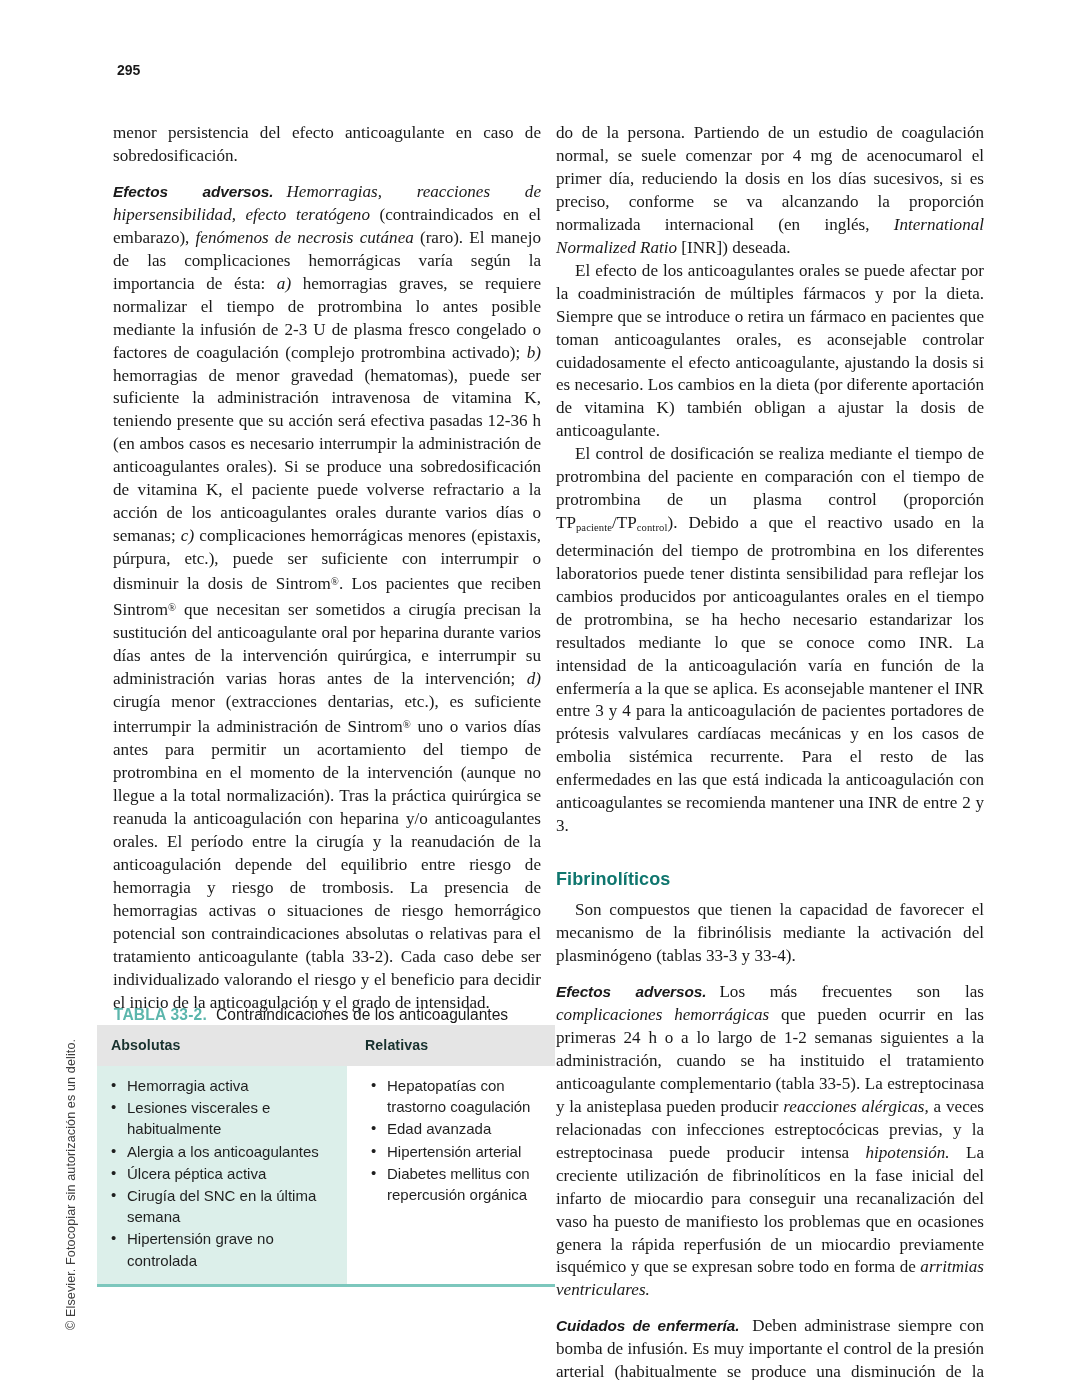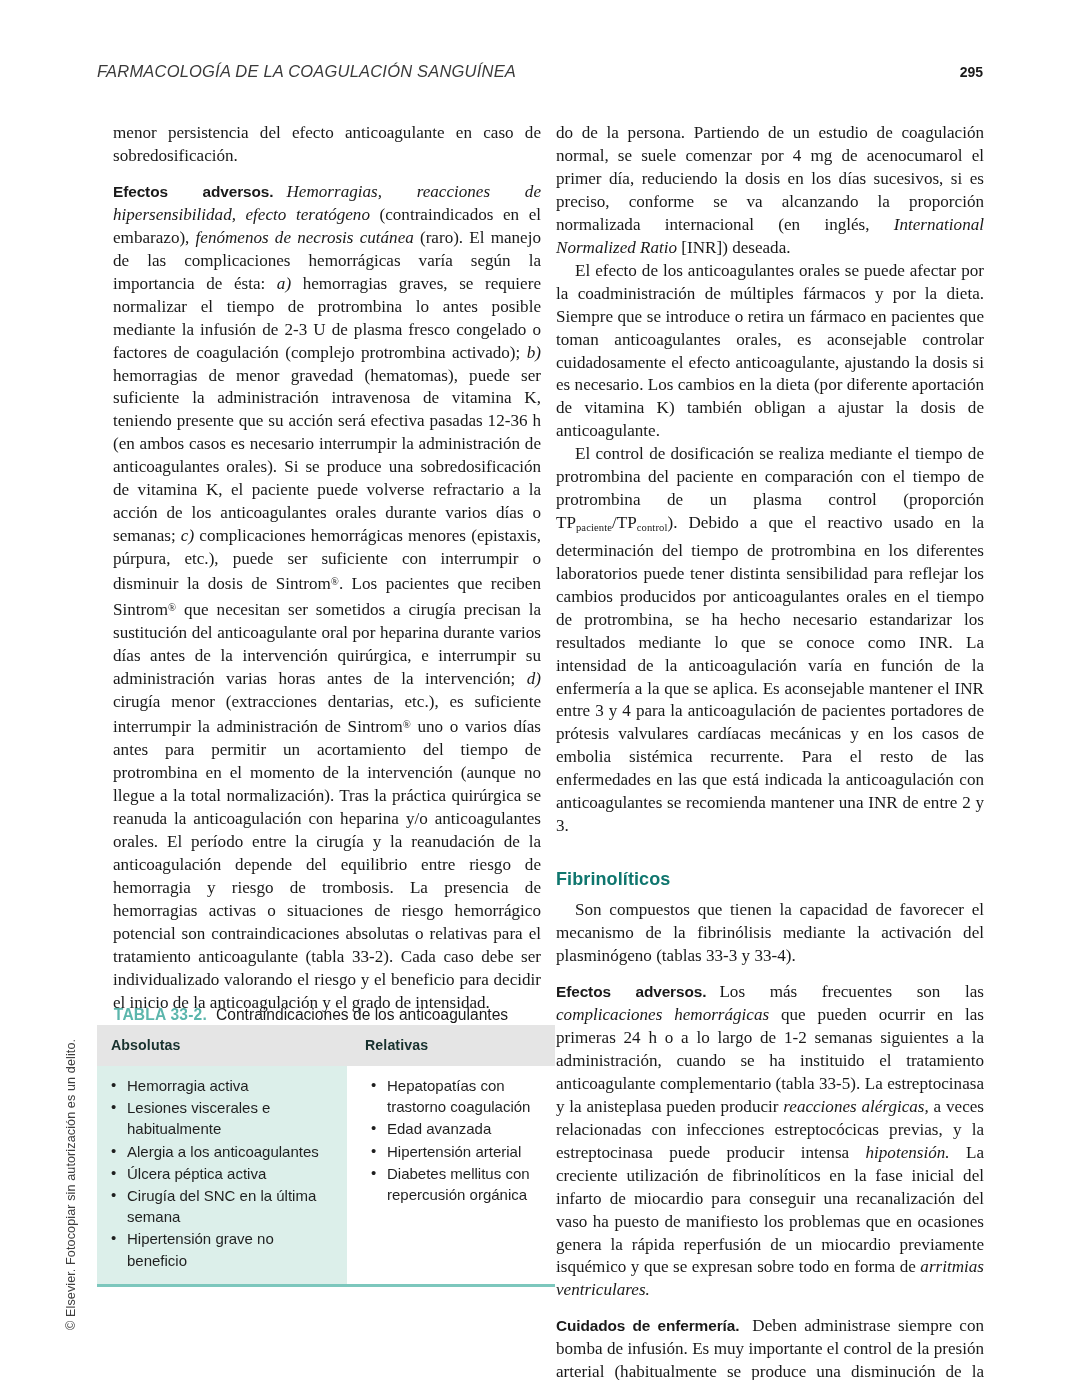--- a/index.html
+++ b/index.html
@@ -57,20 +57,21 @@
     text-align: justify;
     text-justify: inter-word;
     hyphens: none;
   }
   .column p.indent { text-indent: 19px; }
   .column p.gap    { margin-top: 13px; }
 
   .runin {
     font-family: "Liberation Sans", sans-serif;
     font-weight: bold;
+    font-style: italic;
     font-size: 15.4px;
     letter-spacing: -0.1px;
   }
   .runin-gap { display: inline-block; width: 13px; }
   em { font-style: italic; }
   sub {
     font-size: 0.62em;
     vertical-align: -0.25em;
     letter-spacing: 0.1px;
   }
@@ -180,21 +181,20 @@
     font-size: 12.6px;
     color: #3d3d3d;
     white-space: nowrap;
     letter-spacing: 0.1px;
   }
 </style>
 </head>
 <body>
 
 <div id="running-head">
-  <div class="rh-title">FARMACOLOGÍA DE LA COAGULACIÓN SANGUÍNEA</div>
   <div class="rh-page">295</div>
 </div>
 
 <div class="column" id="col-left">
 
   <p>menor persistencia del efecto anticoagulante en caso de sobredosificación.</p>
 
   <p class="gap"><span class="runin">Efectos adversos.</span><span class="runin-gap"></span><em>Hemorragias, reacciones de hipersensibilidad, efecto teratógeno</em><span> (contraindicados en el embarazo), </span><em>fenómenos de necrosis cutánea</em><span> (raro). El manejo de las complicaciones hemorrágicas varía según la importancia de ésta: </span><em>a)</em><span> hemorragias graves, se requiere normalizar el tiempo de protrombina lo antes posible mediante la infusión de 2-3 U de plasma fresco congelado o factores de coagulación (complejo protrombina activado); </span><em>b)</em><span> hemorragias de menor gravedad (hematomas), puede ser suficiente la administración intravenosa de vitamina K, teniendo presente que su acción será efectiva pasadas 12-36 h (en ambos casos es necesario interrumpir la administración de anticoagulantes orales). Si se produce una sobredosificación de vitamina K, el paciente puede volverse refractario a la acción de los anticoagulantes orales durante varios días o semanas; </span><em>c)</em><span> complicaciones hemorrágicas menores (epistaxis, púrpura, etc.), puede ser suficiente con interrumpir o disminuir la dosis de Sintrom</span><sup>®</sup><span>. Los pacientes que reciben Sintrom</span><sup>®</sup><span> que necesitan ser sometidos a cirugía precisan la sustitución del anticoagulante oral por heparina durante varios días antes de la intervención quirúrgica, e interrumpir su administración varias horas antes de la intervención; </span><em>d)</em><span> cirugía menor (extracciones dentarias, etc.), es suficiente interrumpir la administración de Sintrom</span><sup>®</sup><span> uno o varios días antes para permitir un acortamiento del tiempo de protrombina en el momento de la intervención (aunque no llegue a la total normalización). Tras la práctica quirúrgica se reanuda la anticoagulación con heparina y/o anticoagulantes orales. El período entre la cirugía y la reanudación de la anticoagulación depende del equilibrio entre riesgo de hemorragia y riesgo de trombosis. La presencia de hemorragias activas o situaciones de riesgo hemorrágico potencial son contraindicaciones absolutas o relativas para el tratamiento anticoagulante (tabla 33-2). Cada caso debe ser individualizado valorando el riesgo y el beneficio para decidir el inicio de la anticoagulación y el grado de intensidad.</span></p>
 
   <p class="gap"><span class="runin">Cuidados de enfermería.</span><span class="runin-gap"></span><span>Los anticoagulantes orales se administran en dosis diaria única que varía dependien-</span></p>
@@ -232,21 +232,21 @@
     </thead>
     <tbody>
       <tr>
         <td class="cell-left">
           <ul>
             <li><span class="bullet">•</span><span>Hemorragia activa</span></li>
             <li><span class="bullet">•</span><span>Lesiones viscerales e habitualmente</span></li>
             <li><span class="bullet">•</span><span>Alergia a los anticoagulantes</span></li>
             <li><span class="bullet">•</span><span>Úlcera péptica activa</span></li>
             <li><span class="bullet">•</span><span>Cirugía del SNC en la última semana</span></li>
-            <li><span class="bullet">•</span><span>Hipertensión grave no beneficio</span></li>
+            <li><span class="bullet">•</span><span>Hipertensión grave no controlada</span></li>
           </ul>
         </td>
         <td class="cell-right">
           <ul>
             <li><span class="bullet">•</span><span>Hepatopatías con trastorno coagulación</span></li>
             <li><span class="bullet">•</span><span>Edad avanzada</span></li>
             <li><span class="bullet">•</span><span>Hipertensión arterial</span></li>
             <li><span class="bullet">•</span><span>Diabetes mellitus con repercusión orgánica</span></li>
           </ul>
         </td>

